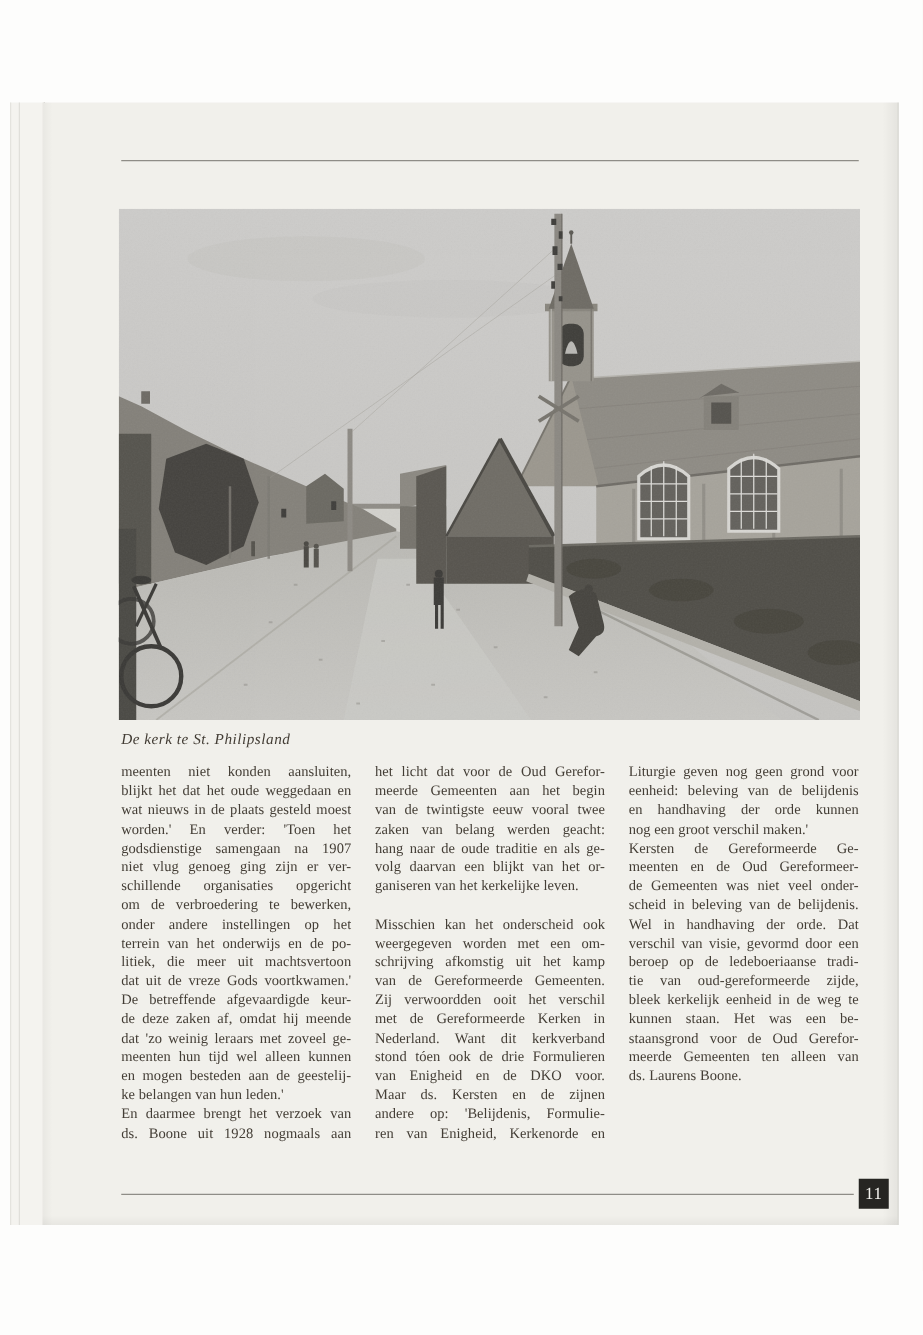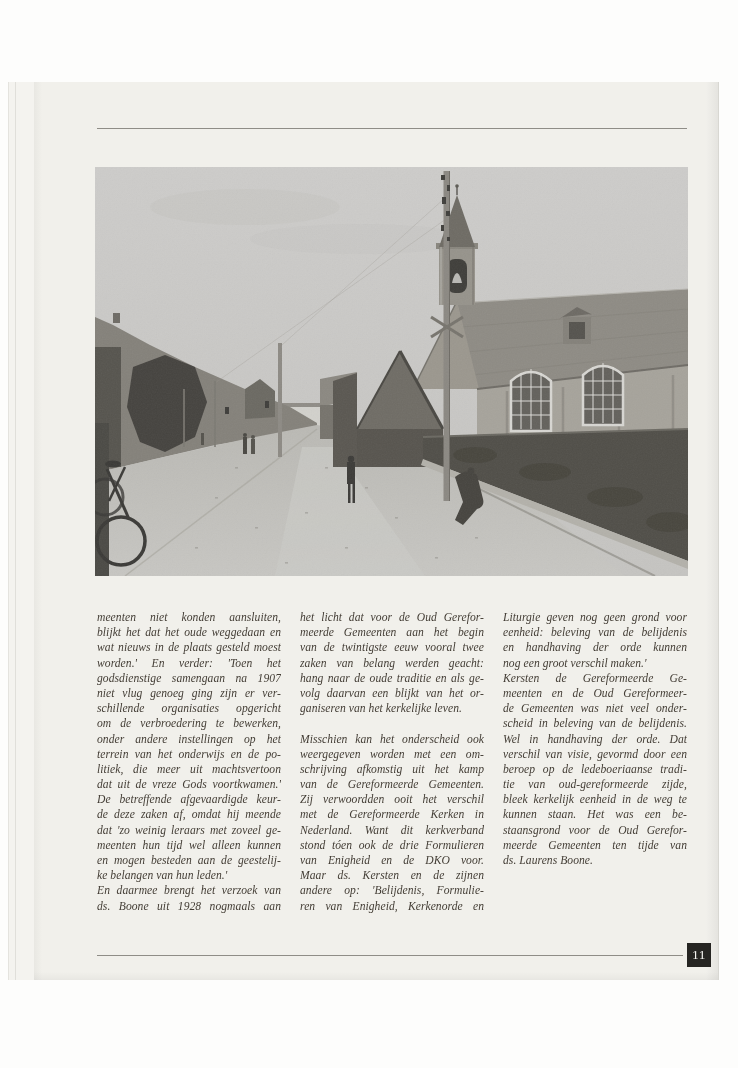--- a/index.html
+++ b/index.html
@@ -19,21 +19,21 @@
   .page .shade-left{position:absolute;left:0;top:0;bottom:0;width:8px;
         background:linear-gradient(to right,rgba(0,0,0,0.035),rgba(0,0,0,0));}
   .rule{position:absolute;height:1px;background:var(--rule,#8f8d87);}
   .rule.top{left:63px;top:46px;width:590px;}
   .rule.bottom{left:63px;top:873px;width:586px;}
   .photo{position:absolute;left:61px;top:85px;width:593px;height:409px;}
   .photo svg{display:block;width:593px;height:409px;}
   .caption{position:absolute;left:63px;top:502px;width:400px;font-style:italic;font-size:12.2px;
            letter-spacing:.4px;color:var(--ink,#433d35);}
   .columns{position:absolute;left:63px;top:528px;width:590px;display:flex;gap:19px;}
-  .col{width:184px;font-size:11.6px;letter-spacing:.05px;color:var(--ink,#433d35);font-style:italic;}
+  .col{width:184px;font-size:11.6px;letter-spacing:.05px;color:var(--ink,#433d35);}
   .tline{height:15.2px;line-height:15.2px;text-align:justify;overflow:hidden;}
   .tline::after{content:"";display:inline-block;width:100%;height:0;}
   .tline.endline::after{content:none;}
   .pagenum{position:absolute;left:653px;top:861px;width:24px;height:24px;
            background:var(--pn-bg,#262522);color:var(--pn-tx,#f5f4f0);
            display:flex;align-items:center;justify-content:center;
            font-weight:normal;font-size:13.5px;letter-spacing:.5px;}
 </style>
 </head>
 <body>
@@ -223,20 +223,21 @@
           <circle cx="10" cy="330" r="18" stroke="#3b3a37" stroke-width="3" fill="none" opacity="0.8"></circle>
           <line x1="12" y1="302" x2="34" y2="352" stroke="#3b3a37" stroke-width="3"></line>
           <line x1="30" y1="300" x2="14" y2="334" stroke="#3b3a37" stroke-width="2.5"></line>
           <ellipse cx="18" cy="297" rx="8" ry="3.5" fill="#3b3a37"></ellipse>
         </g>
 
         <rect x="0" y="0" width="593" height="409" filter="url(#grain)" opacity="0.07"></rect>
       </svg>
     </div>
 
+    <div class="caption">De kerk te St. Philipsland</div>
 
     <div class="columns">
       <div class="col">
           <div class="tline">meenten niet konden aansluiten,</div>
           <div class="tline">blijkt het dat het oude weggedaan en</div>
           <div class="tline">wat nieuws in de plaats gesteld moest</div>
           <div class="tline">worden.' En verder: 'Toen het</div>
           <div class="tline">godsdienstige samengaan na 1907</div>
           <div class="tline">niet vlug genoeg ging zijn er ver-</div>
           <div class="tline">schillende organisaties opgericht</div>
@@ -285,21 +286,21 @@
           <div class="tline">meenten en de Oud Gereformeer-</div>
           <div class="tline">de Gemeenten was niet veel onder-</div>
           <div class="tline">scheid in beleving van de belijdenis.</div>
           <div class="tline">Wel in handhaving der orde. Dat</div>
           <div class="tline">verschil van visie, gevormd door een</div>
           <div class="tline">beroep op de ledeboeriaanse tradi-</div>
           <div class="tline">tie van oud-gereformeerde zijde,</div>
           <div class="tline">bleek kerkelijk eenheid in de weg te</div>
           <div class="tline">kunnen staan. Het was een be-</div>
           <div class="tline">staansgrond voor de Oud Gerefor-</div>
-          <div class="tline">meerde Gemeenten ten tijde van</div>
+          <div class="tline">meerde Gemeenten ten alleen van</div>
           <div class="tline endline">ds. Laurens Boone.</div>
         </div>
     </div>
 
     <div class="rule bottom"></div>
     <div class="pagenum">11</div>
 
     <div class="shade-right"></div>
     <div class="shade-bottom"></div>
     <div class="shade-left"></div>

